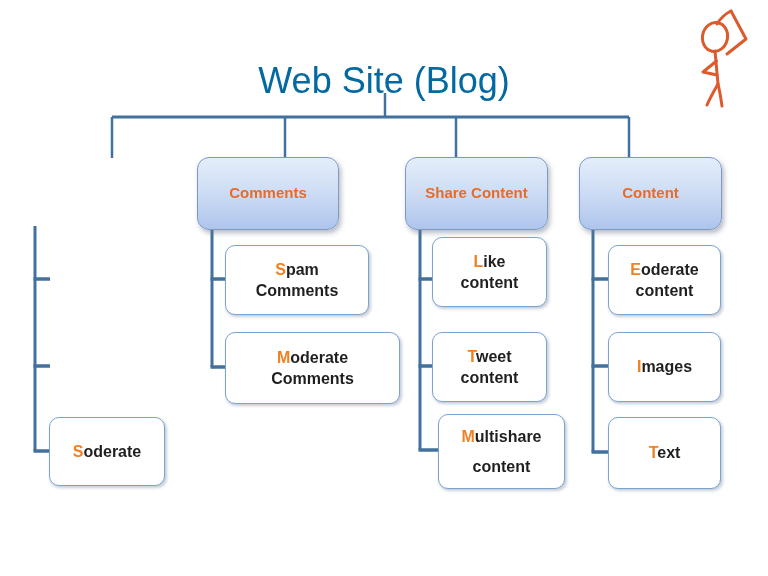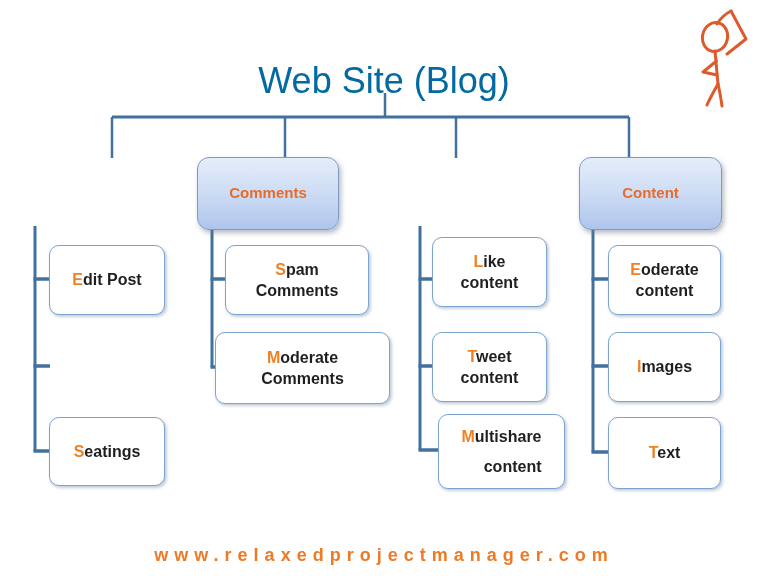--- a/index.html
+++ b/index.html
@@ -32,21 +32,21 @@
 
   .node{
     position:absolute;z-index:2;border-radius:10px;background:#ffffff;
     border:1.5px solid #7ba3d0;
     box-shadow:1.5px 2px 3px rgba(130,145,170,0.45);
     display:flex;align-items:center;justify-content:center;text-align:center;
   }
   .node-txt{
     font-weight:bold;font-size:16px;color:#1f1f1f;line-height:1.32;white-space:pre-line;
   }
-  .node.spread .node-txt{line-height:1.85;text-align:right;}
+  .node.spread .node-txt{line-height:1.85;}
   .lead{color:#f08122;}
 
   .footer-url{
     position:absolute;left:0;top:545px;width:768px;text-align:center;z-index:1;
     color:#ee7a25;font-weight:bold;font-size:18px;letter-spacing:6px;
   }
 
   .logo{position:absolute;left:690px;top:5px;width:70px;height:105px;z-index:1;}
 </style>
 </head>
@@ -90,39 +90,39 @@
       <ellipse cx="25" cy="32" rx="12.5" ry="14.5" transform="rotate(12 25 32)"></ellipse>
       <path d="M27 19 C30 14 35 9 41 6"></path>
       <path d="M41 6 L56 34 L37 49"></path>
       <path d="M25 46 C26 58 27 68 28 79"></path>
       <path d="M26.5 56 L13 67 L27 70"></path>
       <path d="M28 79 C24 86 20 93 17 100"></path>
       <path d="M28 79 C30 87 31 94 32 101"></path>
     </g>
   </svg>
 
-  <div class="node" style="left:49px;top:245px;width:114px;height:68px">
-    <span class="node-txt"><span class="lead">E</span><span>dit Post</span></span>
-  </div>
   <div class="node" style="left:49px;top:417px;width:114px;height:67px">
-    <span class="node-txt"><span class="lead">S</span><span>eatings</span></span>
+    <span class="node-txt"><span class="lead">S</span><span>oderate</span></span>
   </div>
 
   <div class="cat" style="left:197px;top:157px;width:140px;height:71px">
     <span class="cat-label">Comments</span>
   </div>
   <div class="node" style="left:225px;top:245px;width:142px;height:68px">
     <span class="node-txt"><span class="lead">S</span><span>pam
 Comments</span></span>
   </div>
-  <div class="node" style="left:215px;top:332px;width:173px;height:70px">
+  <div class="node" style="left:225px;top:332px;width:173px;height:70px">
     <span class="node-txt"><span class="lead">M</span><span>oderate
 Comments</span></span>
   </div>
 
+  <div class="cat" style="left:405px;top:157px;width:141px;height:71px">
+    <span class="cat-label">Share Content</span>
+  </div>
   <div class="node" style="left:432px;top:237px;width:113px;height:68px">
     <span class="node-txt"><span class="lead">L</span><span>ike
 content</span></span>
   </div>
   <div class="node" style="left:432px;top:332px;width:113px;height:68px">
     <span class="node-txt"><span class="lead">T</span><span>weet
 content</span></span>
   </div>
   <div class="node spread" style="left:438px;top:414px;width:125px;height:73px">
     <span class="node-txt"><span class="lead">M</span><span>ultishare
@@ -136,15 +136,14 @@
     <span class="node-txt"><span class="lead">E</span><span>oderate
 content</span></span>
   </div>
   <div class="node" style="left:608px;top:332px;width:111px;height:68px">
     <span class="node-txt"><span class="lead">I</span><span>mages</span></span>
   </div>
   <div class="node" style="left:608px;top:417px;width:111px;height:70px">
     <span class="node-txt"><span class="lead">T</span><span>ext</span></span>
   </div>
 
-  <div class="footer-url">www.relaxedprojectmanager.com</div>
 
 </div>
 
 </body></html>

